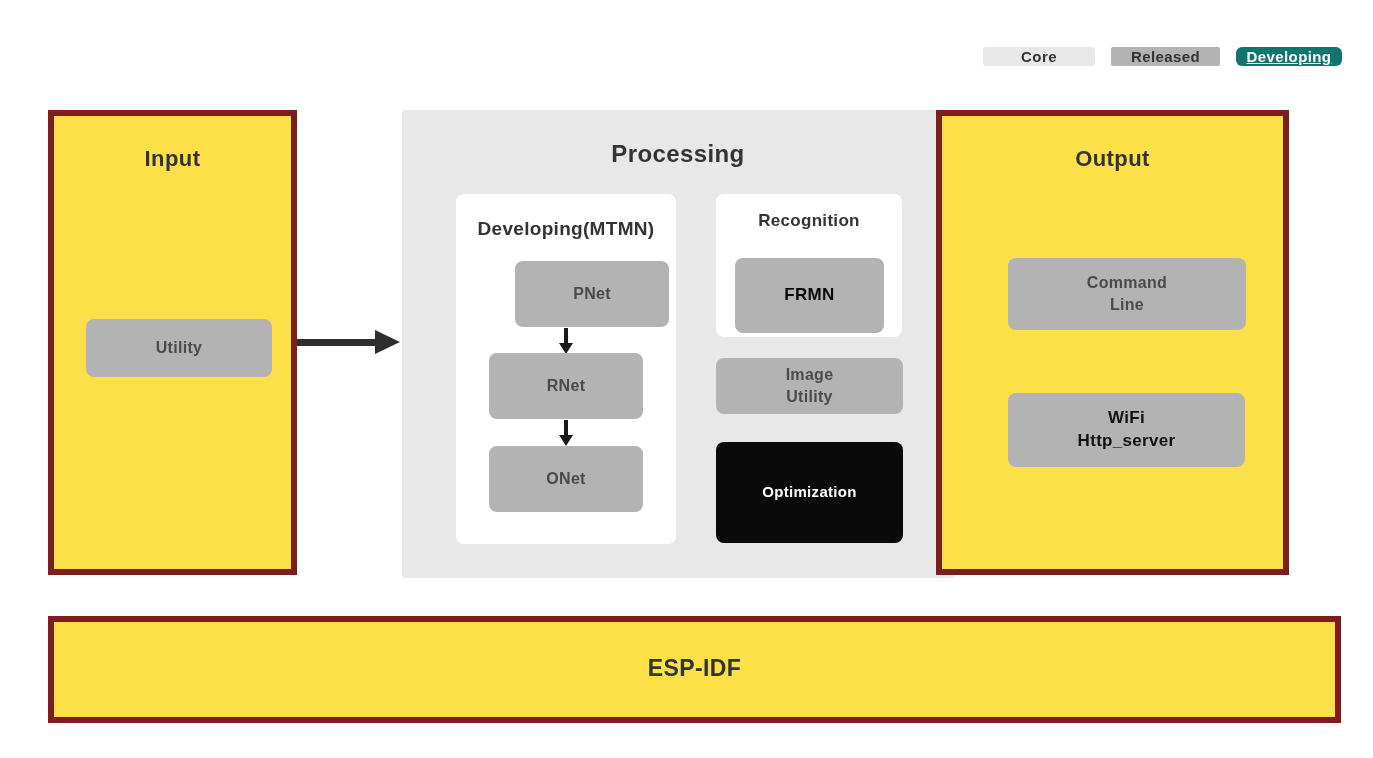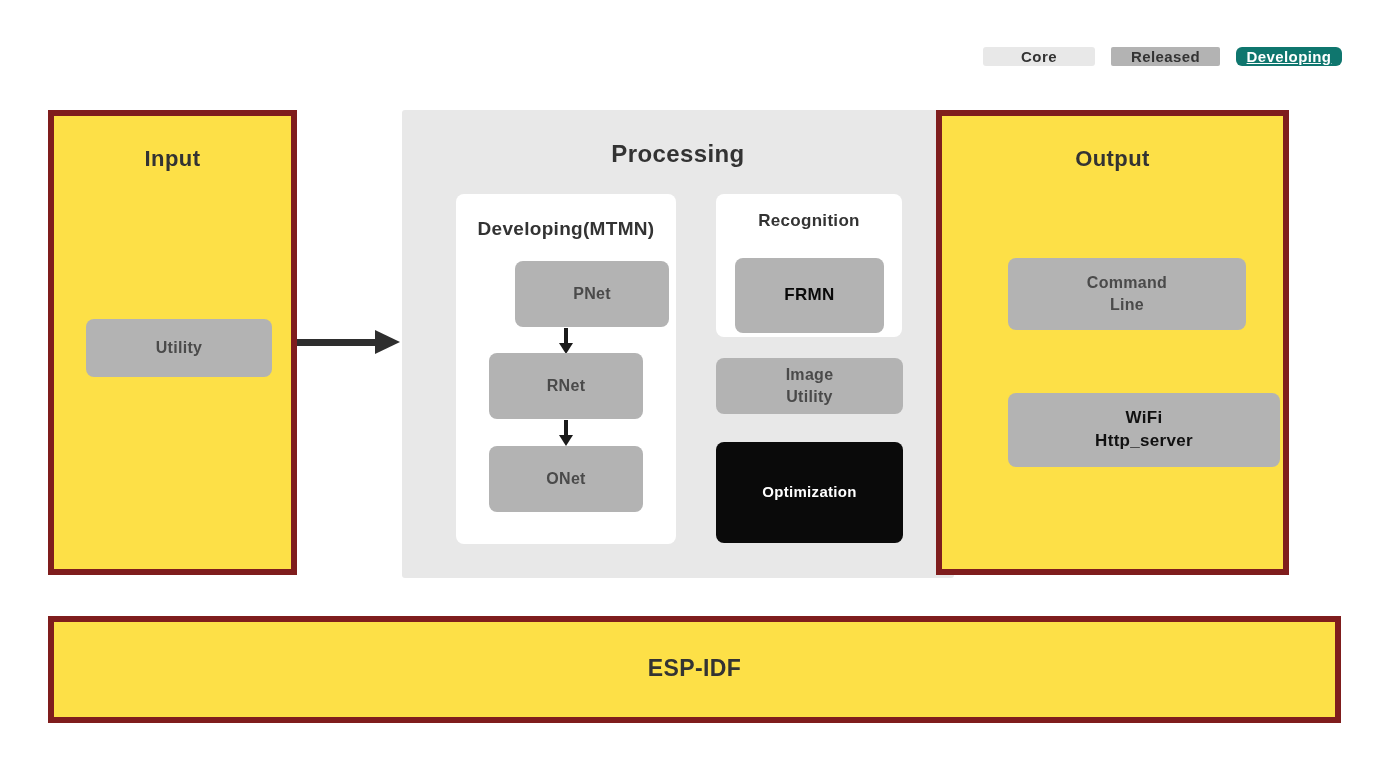--- a/index.html
+++ b/index.html
@@ -101,21 +101,21 @@
   .node-pnet    { left: 33px; top: 67px;  width: 154px; height: 66px; margin-left: 26px; }
   .node-rnet    { left: 33px; top: 159px; width: 154px; height: 66px; }
   .node-onet    { left: 33px; top: 252px; width: 154px; height: 66px; }
   .node-frmn    { left: 19px; top: 64px;  width: 149px; height: 75px; border-radius: 8px; color: #0a0a0a; font-size: 17px; }
   .node-imgutil { left: 314px; top: 248px; width: 187px; height: 56px; }
   .node-optimization {
     left: 314px; top: 332px; width: 187px; height: 101px;
     background: #0a0a0a; color: #ffffff; font-size: 15px;
   }
   .node-cmdline { left: 66px; top: 142px; width: 238px; height: 72px; }
-  .node-wifi    { left: 66px; top: 277px; width: 272px; height: 74px; color: #111111; font-size: 17px; }
+  .node-wifi    { left: 66px; top: 277px; width: 237px; height: 74px; color: #111111; font-size: 17px; }
   .node-line { display: block; }
 
   
   .arrow-right { position: absolute; height: 24px; }
   .arrow-right .shaft { position: absolute; left: 0; top: 9px; height: 7px; background: #2e2e2e; }
   .arrow-right .head {
     position: absolute; top: 0; width: 0; height: 0;
     border-top: 12px solid transparent;
     border-bottom: 12px solid transparent;
     border-left: 25px solid #2e2e2e;

